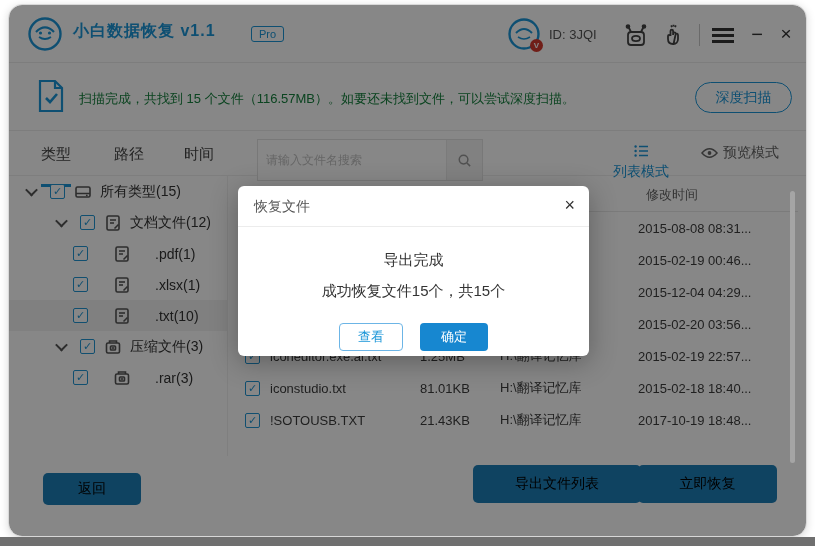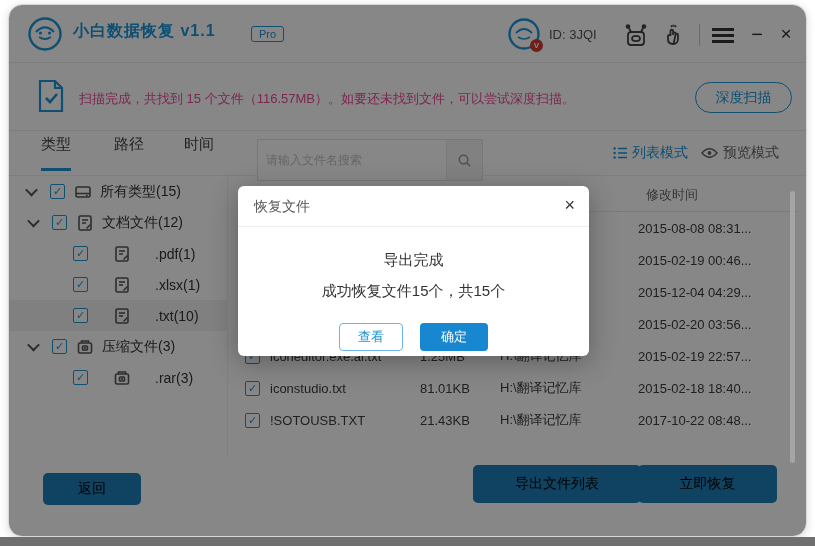--- a/index.html
+++ b/index.html
@@ -26,43 +26,43 @@
   .tb-icon { position:absolute; top:19px; width:26px; height:24px; color:#444; cursor:pointer; }
   .tb-sep { position:absolute; left:690px; top:19px; width:1px; height:22px; background:#c9c9c9; }
   .ham { position:absolute; left:703px; top:23px; width:22px; height:15px; cursor:pointer; }
   .ham i { display:block; height:2.5px; background:#333; margin-bottom:3.5px; }
   .win-min { position:absolute; left:737px; top:18px; width:22px; height:24px; font-size:20px; color:#333; text-align:center; cursor:pointer; }
   .win-close { position:absolute; left:766px; top:18px; width:22px; height:24px; font-size:19px; color:#333; text-align:center; cursor:pointer; }
 
   
   .scanbar { position:absolute; left:0; top:58px; width:100%; height:68px; border-bottom:1px solid #ececec; }
   .scan-icon { position:absolute; left:28px; top:16px; width:28px; height:34px; color:#1b96d8; }
-  .scan-text { position:absolute; left:70px; top:27px; font-size:13px; color:#ec4899; }
+  .scan-text { position:absolute; left:70px; top:27px; font-size:13px; color:#15803d; }
   .deep-scan-btn { position:absolute; left:686px; top:19px; width:97px; height:31px; background:#fff;
     border:1px solid #1b96d8; border-radius:16px; color:#1b96d8; font-size:14px; text-align:center; line-height:29px; cursor:pointer; }
 
   
   .toolbar { position:absolute; left:0; top:126px; width:100%; height:45px; border-bottom:1px solid #efefef; }
-  .tab { position:absolute; top:4px; font-size:15px; color:#444; cursor:pointer; padding-bottom:14px; }
+  .tab { position:absolute; top:14px; font-size:15px; color:#444; cursor:pointer; padding-bottom:20px; }
   .tab.active { border-bottom:3px solid #1b96d8; }
   .tab0 { left:32px; } .tab1 { left:105px; } .tab2 { left:175px; }
   .searchbox { position:absolute; left:248px; top:8px; width:226px; height:42px; border:1px solid #e3e3e3; display:flex; }
   .searchbox input { flex:1; border:0; outline:none; padding:0 8px; font-size:12px; color:#333;
     font-family:"Liberation Sans","DejaVu Sans",sans-serif; }
   .searchbox input::placeholder { color:#c0c0c0; }
   .search-btn { width:36px; height:100%; background:#f3f3f3; border:0; border-left:1px solid #e9e9e9;
     display:flex; align-items:center; justify-content:center; color:#9a9a9a; cursor:pointer; }
   .viewmode { position:absolute; top:13px; font-size:14px; display:flex; align-items:center; gap:5px; cursor:pointer; }
-  .vm-list { left:604px; color:#1b96d8; }
+  .vm-list { left:604px; color:#1b96d8;flex-direction:column; }
   .vm-preview { left:692px; color:#666; }
 
   
   .tree { position:absolute; left:0; top:171px; width:219px; height:280px; border-right:1px solid #f0f0f0; }
   .tree-item { display:flex; align-items:center; height:31px; font-size:14px; color:#333; cursor:pointer; }
-  .tree-item.lv0 { padding-left:18px; } .tree-item.lv1 { padding-left:20px;align-items:center; } .tree-item.lv2 { padding-left:64px;gap:16px; }
+  .tree-item.lv0 { padding-left:18px; } .tree-item.lv1 { padding-left:48px;align-items:center; } .tree-item.lv2 { padding-left:64px;gap:16px; }
   .tree-item.selected { background:rgba(0,0,0,.05); }
   .chev { width:9px; height:9px; border-right:2px solid #555; border-bottom:2px solid #555;
     transform:rotate(45deg) translate(-1px,-1px); margin-right:14px; flex:none; }
   .cb { width:15px; height:15px; border:1.5px solid #2196d3; border-radius:2px; background:#fff;
     color:#2196d3; font-size:11px; font-weight:bold; line-height:12px; text-align:center; flex:none; }
   .cb::after { content:"✓"; }
   .t-ico { width:18px; height:18px; margin:0 8px 0 9px; color:#555; flex:none; }
   .t-label { white-space:nowrap; }
 
   
@@ -344,21 +344,21 @@
         <span class="c-name">iconstudio.txt</span>
         <span class="c-size">81.01KB</span>
         <span class="c-path">H:\翻译记忆库</span>
         <span class="c-date">2015-02-18 18:40...</span>
       </div>
       <div class="trow">
         <span class="cb"></span>
         <span class="c-name">!SOTOUSB.TXT</span>
         <span class="c-size">21.43KB</span>
         <span class="c-path">H:\翻译记忆库</span>
-        <span class="c-date">2017-10-22 08:48...</span>
+        <span class="c-date">2017-10-19 18:48...</span>
       </div>
     </div>
 
     <button class="footer-btn btn-back">返回</button>
     <button class="footer-btn btn-export">导出文件列表</button>
     <button class="footer-btn btn-recover">立即恢复</button>
 
     <div class="dim"></div>
     <div class="vscroll"></div>
 

